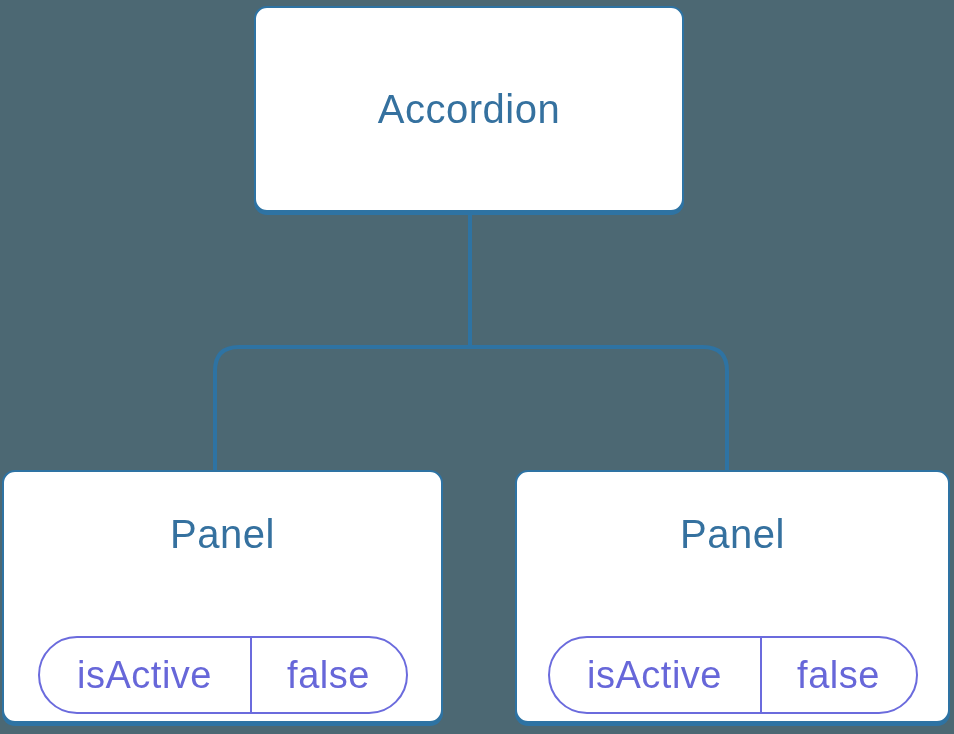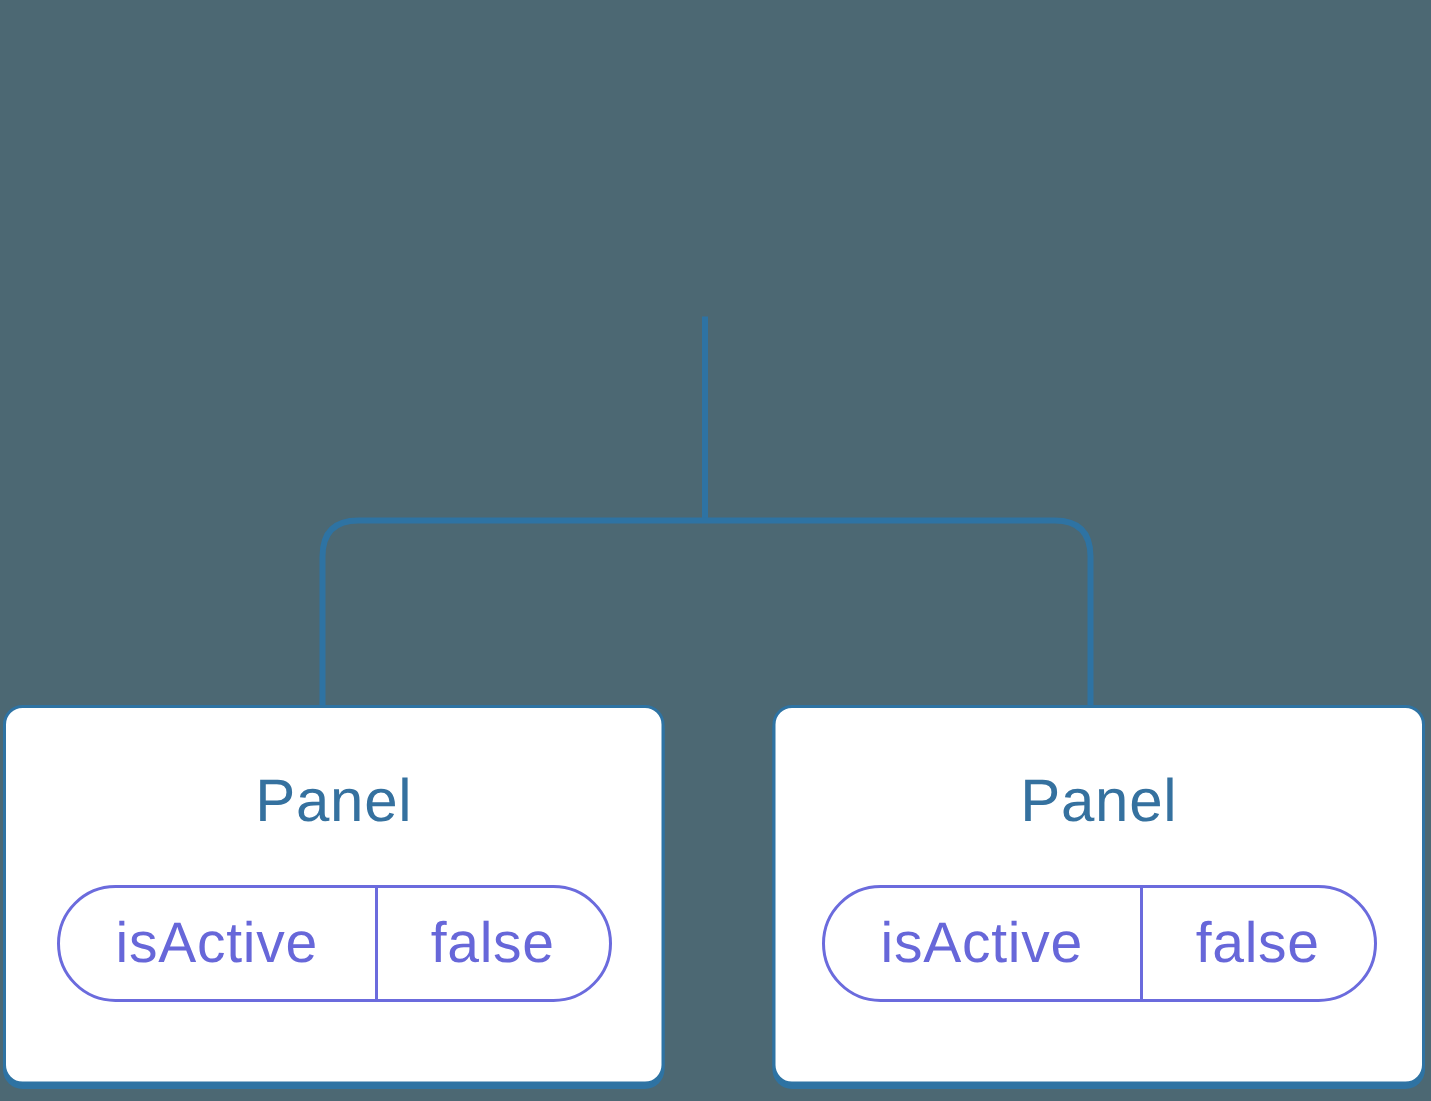--- a/index.html
+++ b/index.html
@@ -55,20 +55,21 @@
     letter-spacing: 0.5px;
   }
 
   .node-panel {
     top: 470px;
     height: 253px;
     display: flex;
     flex-direction: column;
     align-items: center;
     padding-top: 38px;
+    gap: 46px;
   }
   .panel-left  { left: 2px;   width: 441px; }
   .panel-right { left: 515px; width: 435px; }
 
   .panel-title {
     font-size: 40px;
     font-weight: 500;
     line-height: 48px;
     color: var(--node-text);
     letter-spacing: 0.5px;
@@ -98,20 +99,23 @@
 </head>
 <body>
 
 <div class="canvas">
 
   <svg class="connectors" width="954" height="734" viewBox="0 0 954 734">
     <path d="M470,211 L470,347" fill="none" stroke-width="4" stroke="#2e73a3"></path>
     <path d="M215,472 L215,371 Q215,347 239,347 L703,347 Q727,347 727,371 L727,472" fill="none" stroke-width="4" stroke="#2e73a3"></path>
   </svg>
 
+  <div class="node node-root">
+    <span class="node-label">Accordion</span>
+  </div>
 
   <div class="node node-panel panel-left">
     <div class="panel-title">Panel</div>
     <div class="state-pill">
       <span class="state-cell state-name">isActive</span>
       <span class="state-cell state-value">false</span>
     </div>
   </div>
 
   <div class="node node-panel panel-right">

